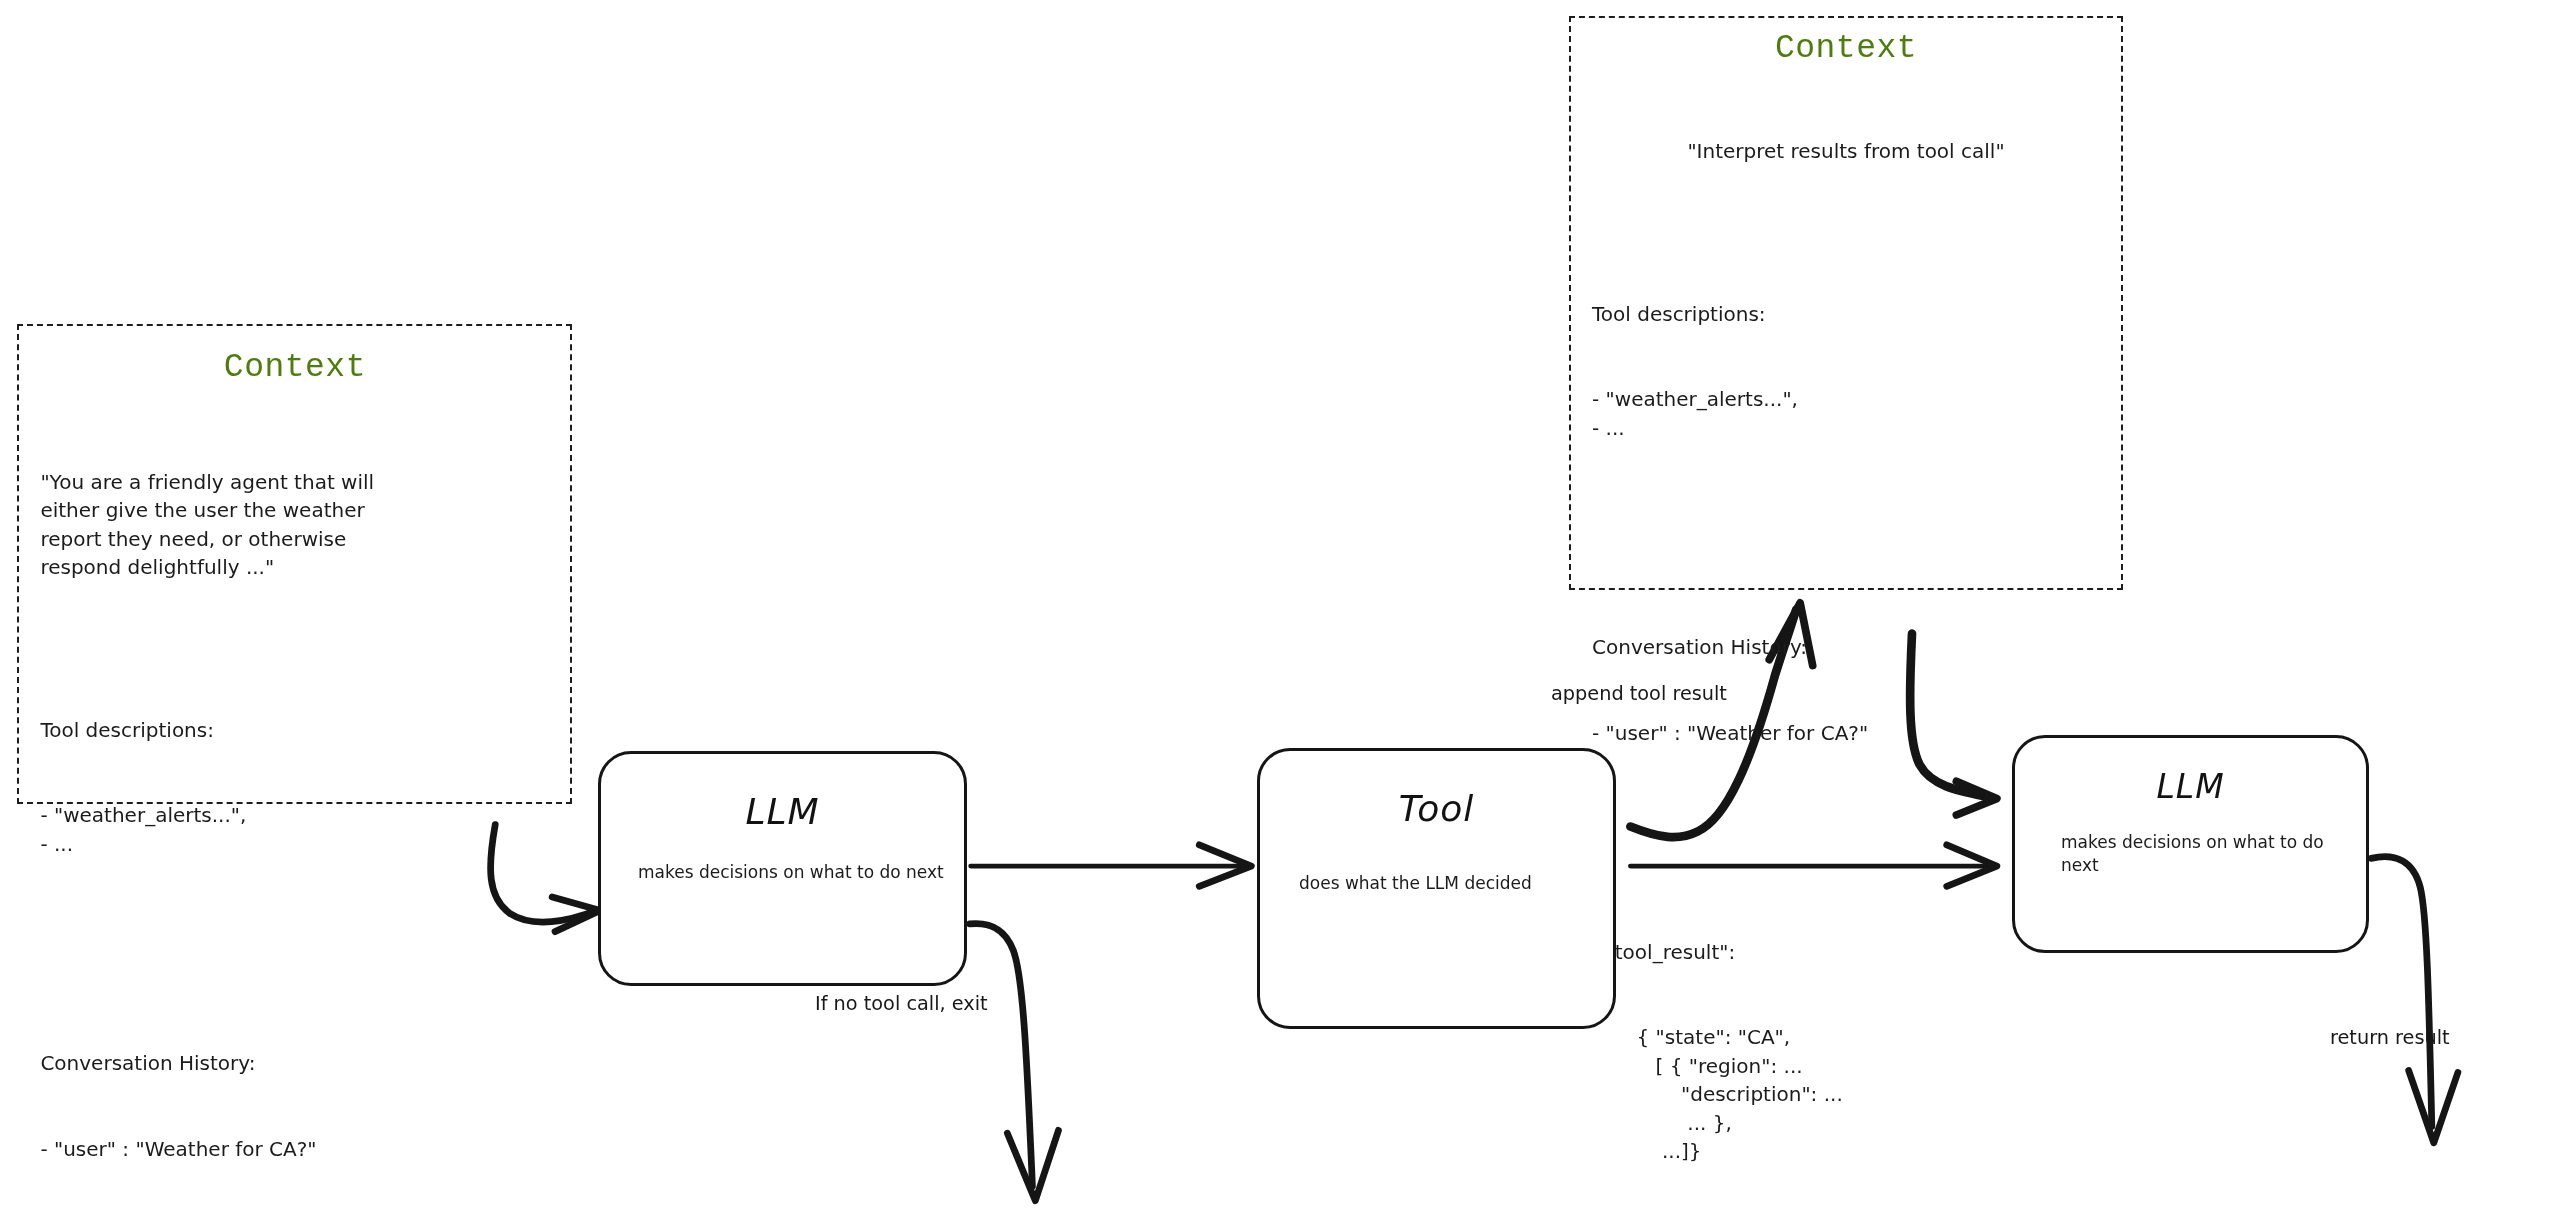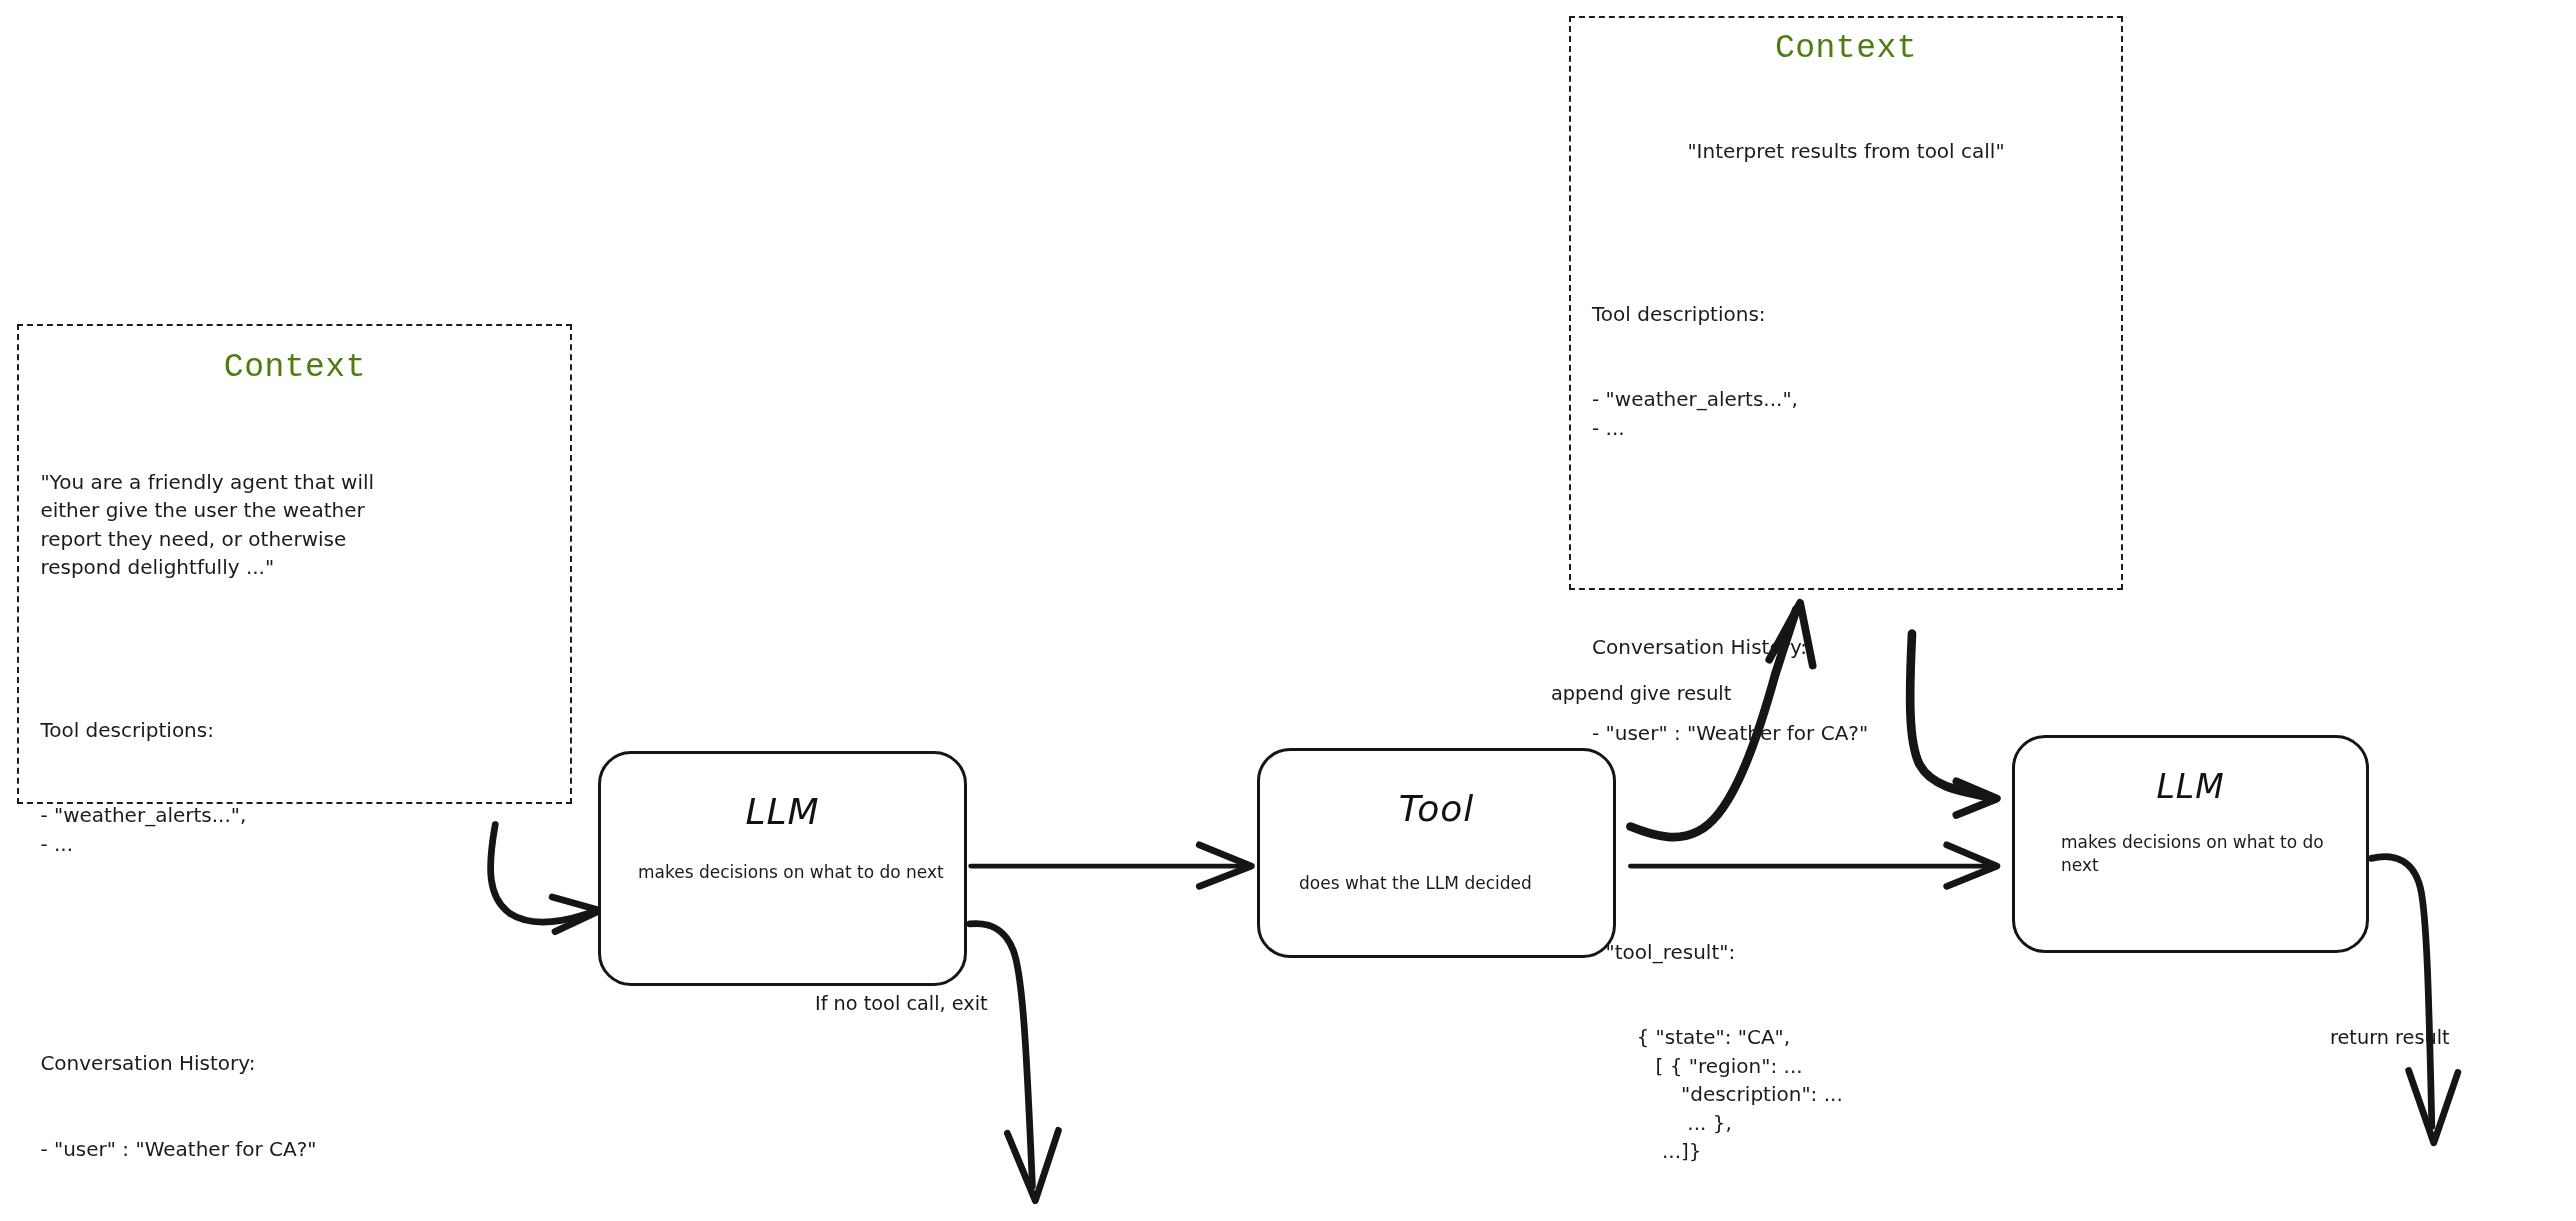--- a/index.html
+++ b/index.html
@@ -99,21 +99,21 @@
     font-size: 17px;
     line-height: 1.35;
     color: #1b1b1b;
     margin-top: 29px;
     align-self: flex-start;
     padding-left: 37px;
     text-align: left;
   }
 
   #node-llm1 { left: 598px; top: 751px; width: 369px; height: 235px; }
-  #node-tool { left: 1257px; top: 748px; width: 359px; height: 210px; }
+  #node-tool { left: 1257px; top: 748px; width: 359px; height: 281px; }
   #node-llm2 { left: 2012px; top: 735px; width: 357px; height: 218px; }
 
   #node-tool .node-title { font-size: 36px; }
   #node-tool .node-sub { padding-left: 39px; margin-top: 43px; }
   #node-llm2 .node-title { margin-top: 29px; font-size: 33px; }
   #node-llm2 .node-sub { margin-top: 25px; padding-left: 46px; text-align: left; }
 
   
   .edge-label {
     position: absolute;
@@ -227,18 +227,18 @@
     <div class="node-sub">does what the LLM
 decided</div>
   </div>
 
   <div class="node" id="node-llm2">
     <div class="node-title">LLM</div>
     <div class="node-sub">makes decisions on
 what to do next</div>
   </div>
 
-  <div class="edge-label" id="lbl-append">append give result</div>
+  <div class="edge-label" id="lbl-append">append tool result</div>
   <div class="edge-label" id="lbl-exit">If no tool call, exit</div>
   <div class="edge-label" id="lbl-return">return result</div>
 
 </div>
 
 
 </body></html>

